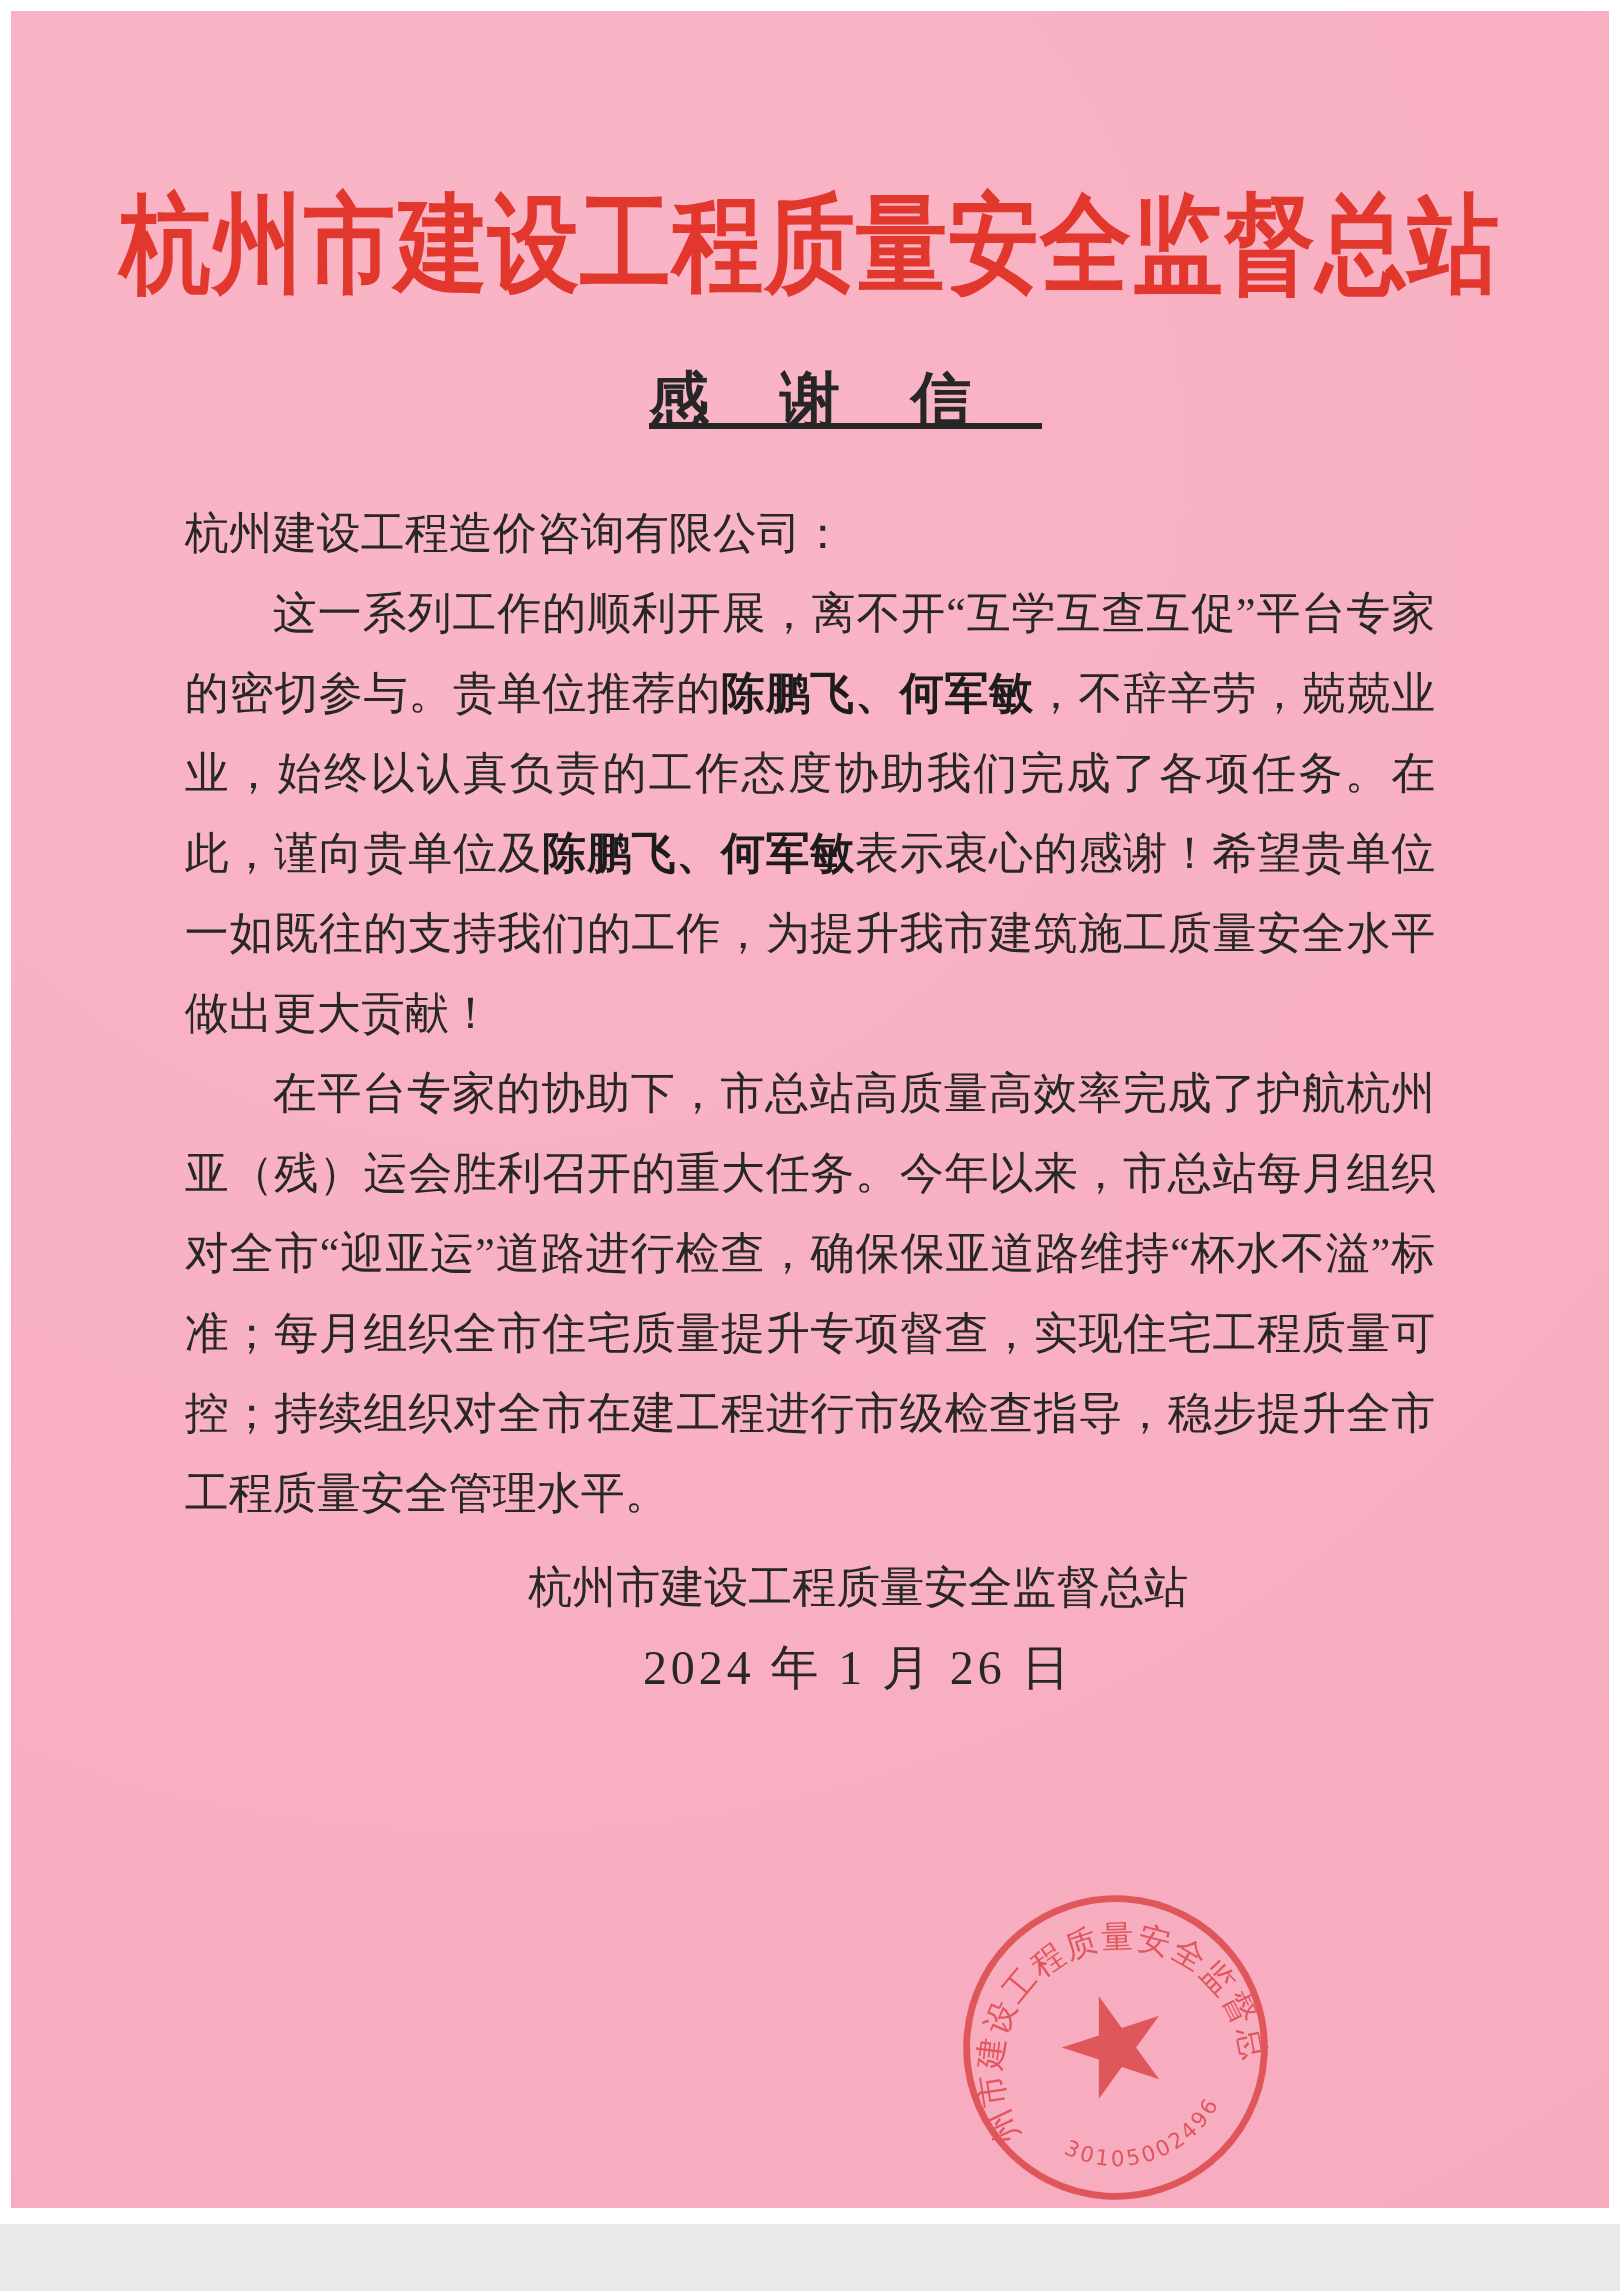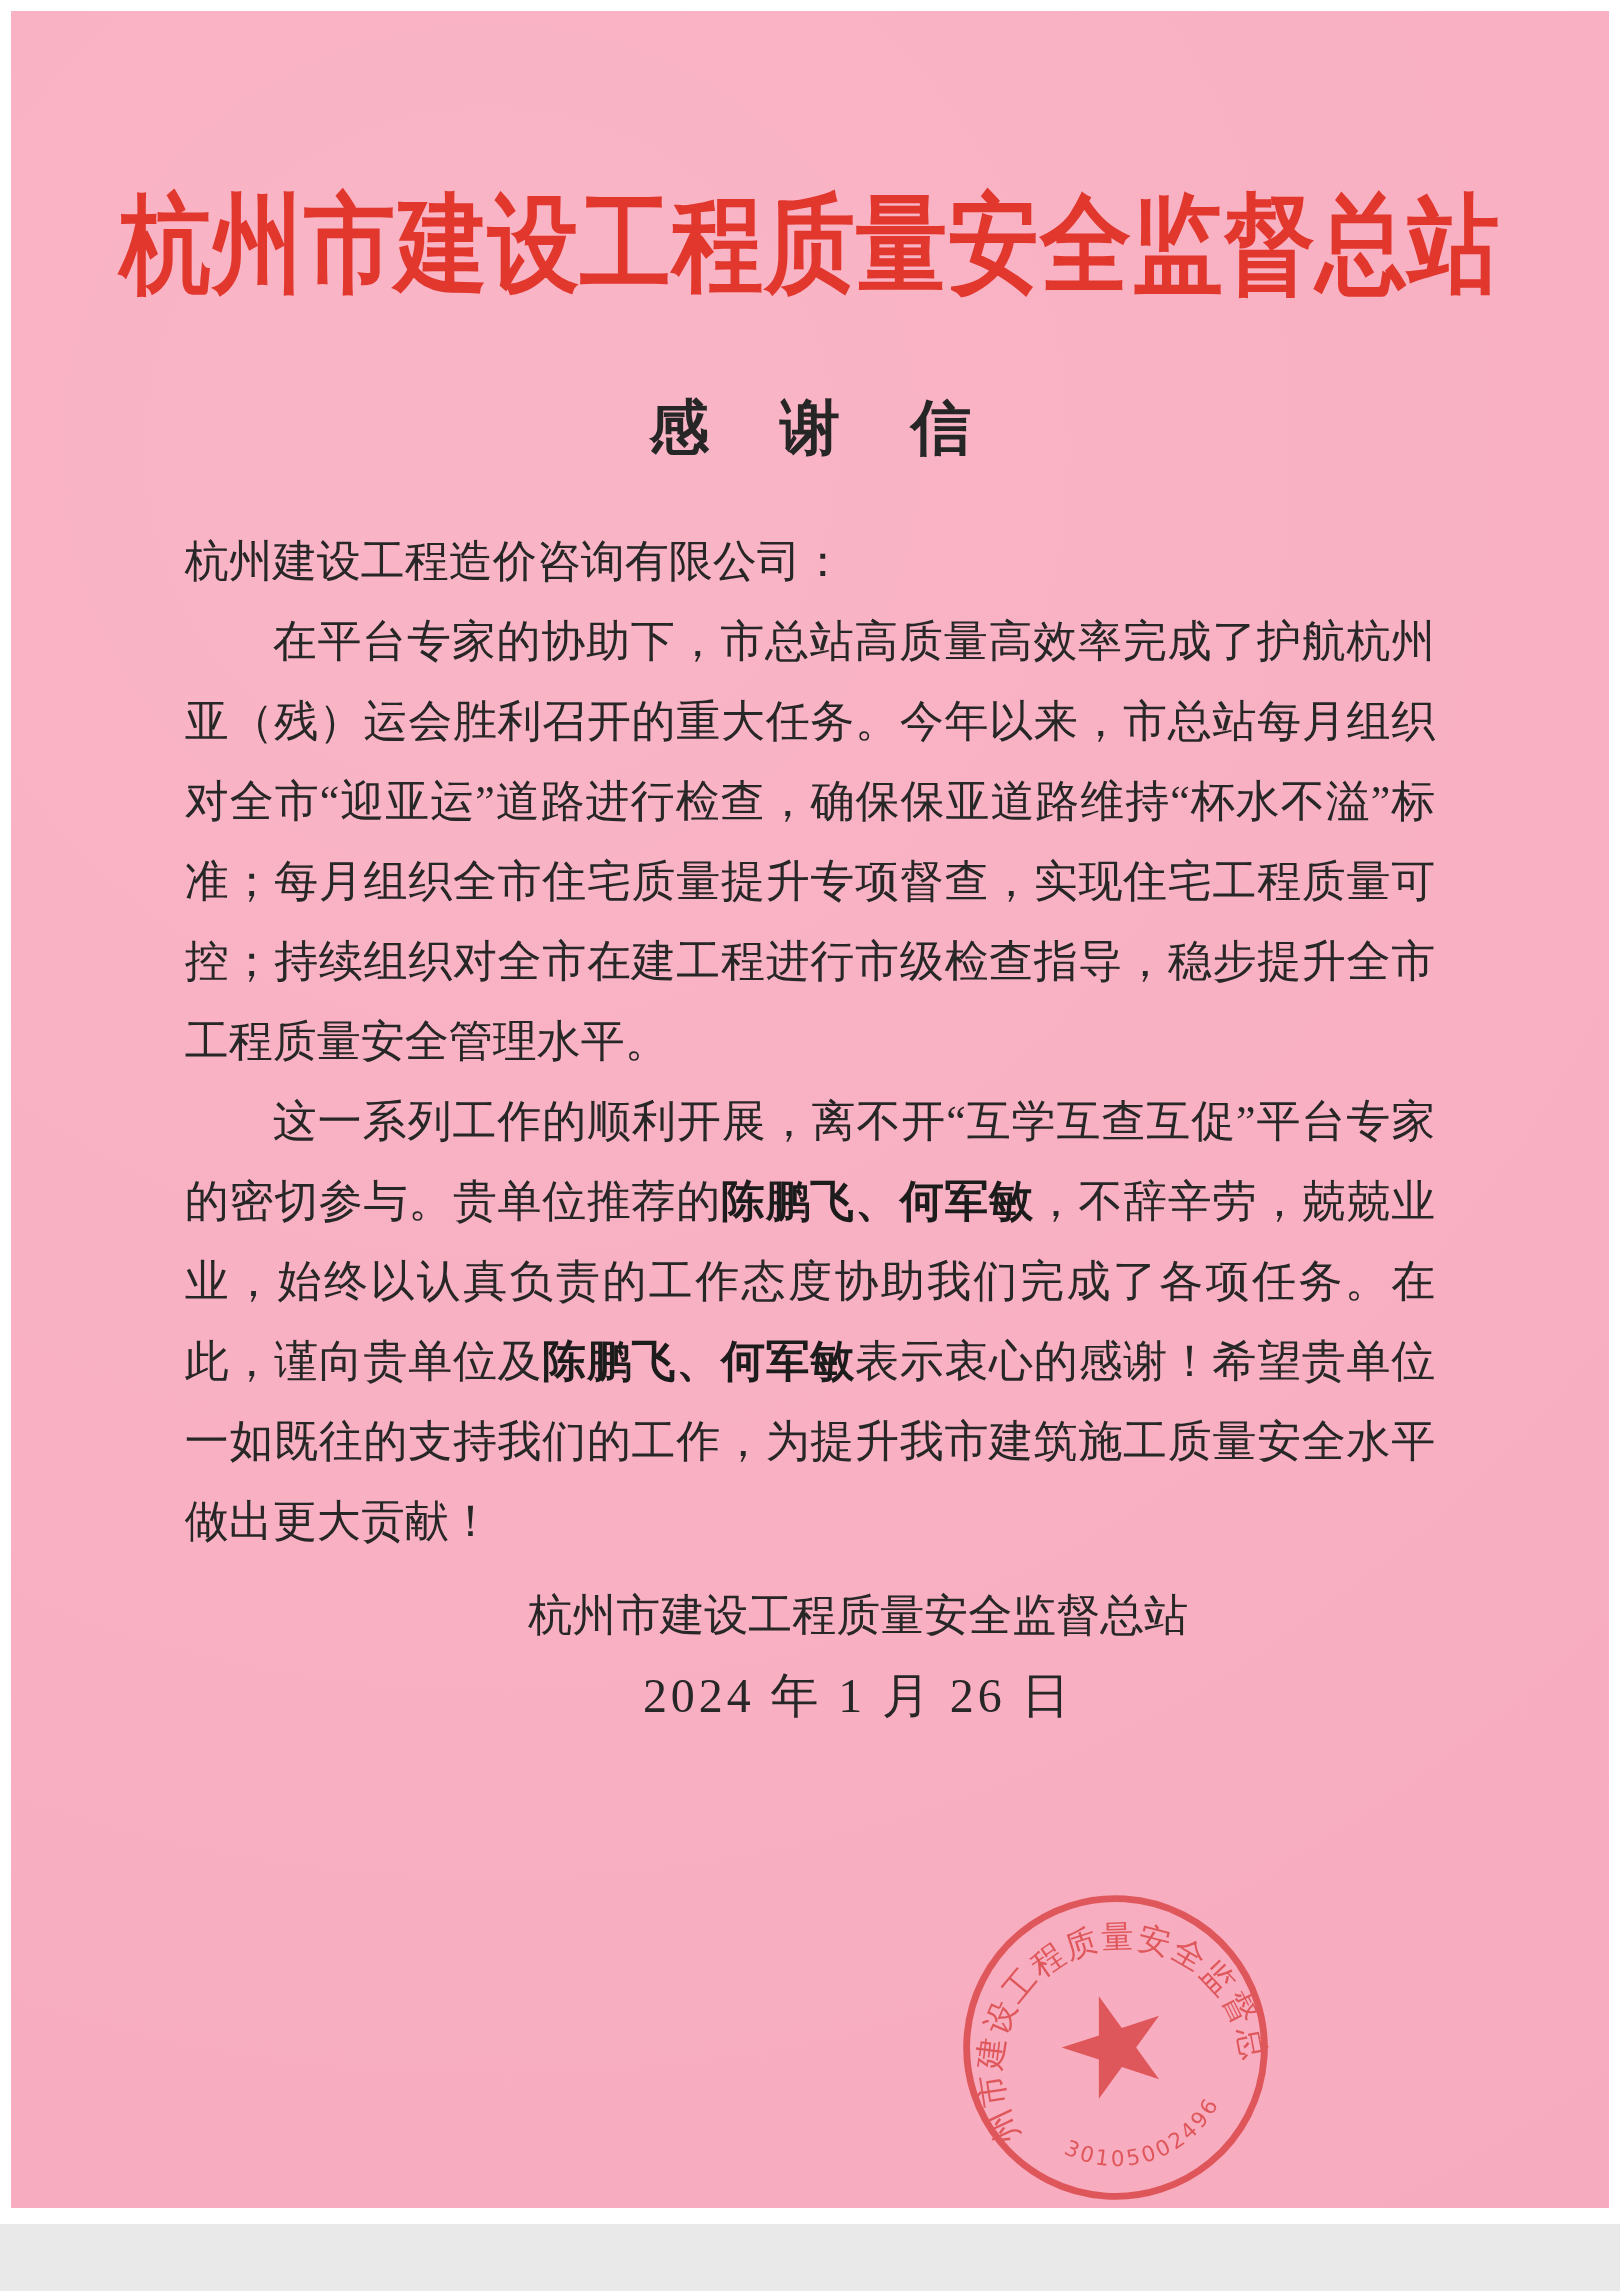--- a/index.html
+++ b/index.html
@@ -17,26 +17,27 @@
     margin:169px 39px 0 39px;
     text-align:center;
     font-size:91px;line-height:1.22;font-weight:700;
     color:#e1372d;
     letter-spacing:1px;
     white-space:nowrap;
     transform:scaleY(1.18);transform-origin:center top;
     font-family:"Liberation Serif","DejaVu Serif",serif;
   }
   .letter-title{
-    margin:104px 0 0 0;
+    margin:76px 0 0 0;
     text-align:center;
     font-size:60px;font-weight:700;color:#262626;
     letter-spacing:71px;
     padding-left:71px; 
     line-height:1.1;
+    text-decoration:underline;
   }
   .letter-body{
     margin:61px 174px 0 174px;
     font-size:44px;line-height:80px;color:#272727;
     text-align:justify;
   }
   .letter-body p{margin:0;font-family:Liberation Serif, serif;}
   .para{text-indent:2em;}
   .bold-name{font-weight:700;color:#1c1c1c;}
   .sign-block{
@@ -65,25 +66,25 @@
   <div class="paper">
 
     <h1 class="org-title">杭州市建设工程质量安全监督总站</h1>
 
     <h2 class="letter-title">感谢信</h2>
 
     <div class="letter-body">
       <p class="salutation">杭州建设工程造价咨询有限公司：</p>
 
 
-      <p class="para">在平台专家的协助下，市总站高质量高效率完成了护航杭州亚（残）运会胜利召开的重大任务。今年以来，市总站每月组织对全市“迎亚运”道路进行检查，确保保亚道路维持“杯水不溢”标准；每月组织全市住宅质量提升专项督查，实现住宅工程质量可控；持续组织对全市在建工程进行市级检查指导，稳步提升全市工程质量安全管理水平。</p>
-
       <p class="para">
         <span>这一系列工作的顺利开展，离不开“互学互查互促”平台专家的密切参与。贵单位推荐的</span><span class="bold-name">陈鹏飞、何军敏</span><span>，不辞辛劳，兢兢业业，始终以认真负责的工作态度协助我们完成了各项任务。在此，谨向贵单位及</span><span class="bold-name">陈鹏飞、何军敏</span><span>表示衷心的感谢！希望贵单位一如既往的支持我们的工作，为提升我市建筑施工质量安全水平做出更大贡献！</span>
       </p>
+
+      <p class="para">在平台专家的协助下，市总站高质量高效率完成了护航杭州亚（残）运会胜利召开的重大任务。今年以来，市总站每月组织对全市“迎亚运”道路进行检查，确保保亚道路维持“杯水不溢”标准；每月组织全市住宅质量提升专项督查，实现住宅工程质量可控；持续组织对全市在建工程进行市级检查指导，稳步提升全市工程质量安全管理水平。</p>
 
       <div class="sign-block">
         <p class="sign-org">杭州市建设工程质量安全监督总站</p>
         <p class="sign-date">2024 年 1 月 26 日</p>
       </div>
     </div>
 
     <svg class="stamp" viewBox="0 0 340 340">
       <g transform="rotate(-18 170 170)">
         <circle cx="170" cy="170" r="152" fill="none" stroke="#dd4f44" stroke-width="7"></circle>

